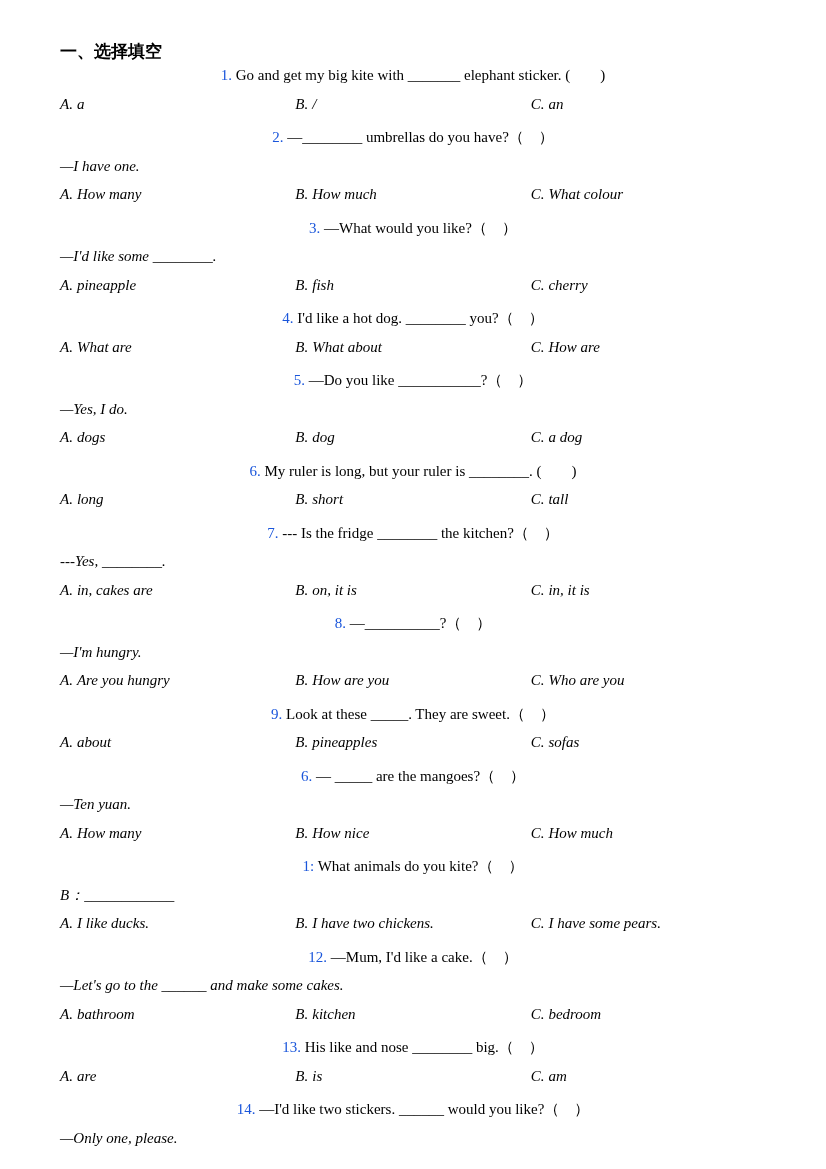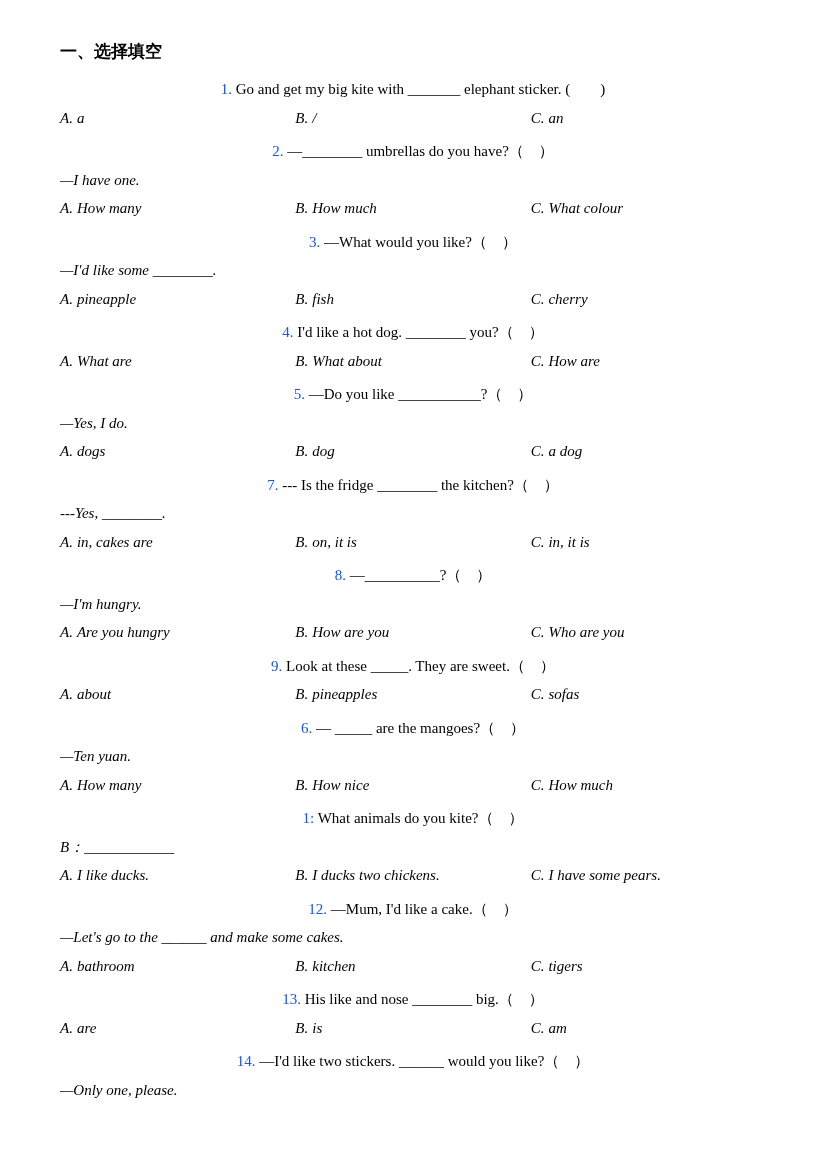--- a/index.html
+++ b/index.html
@@ -12,21 +12,20 @@
       font-family: "SimSun", "宋体", "Times New Roman", serif;
       font-size: 15px;
       color: #000;
       padding: 40px 60px;
       width: 826px;
       min-height: 1169px;
     }
     .section-title {
       font-size: 17px;
       font-weight: bold;
-      margin-bottom: 14px;
       color: #000;
     }
     .question-block {
       margin-bottom: 6px;
     }
     .question-line {
       margin-bottom: 3px;
       line-height: 1.7;
       text-align: center;
     }
@@ -115,20 +114,31 @@
       <span> —Do you like ___________?（　）</span>
     </div>
     <div class="answer-line">—Yes, I do.</div>
     <div class="options-row">
       <div class="option"><span class="option-label">A.</span><span>dogs</span></div>
       <div class="option"><span class="option-label">B.</span><span>dog</span></div>
       <div class="option"><span class="option-label">C.</span><span>a dog</span></div>
     </div>
   </div>
 
+  <div class="question-block">
+    <div class="question-line">
+      <span class="q-num">6.</span>
+      <span> My ruler is long, but your ruler is ________. (　　)</span>
+    </div>
+    <div class="options-row">
+      <div class="option"><span class="option-label">A.</span><span>long</span></div>
+      <div class="option"><span class="option-label">B.</span><span>short</span></div>
+      <div class="option"><span class="option-label">C.</span><span>tall</span></div>
+    </div>
+  </div>
 
   <div class="question-block">
     <div class="question-line">
       <span class="q-num">7.</span>
       <span> --- Is the fridge ________ the kitchen?（　）</span>
     </div>
     <div class="answer-line">---Yes, ________.</div>
     <div class="options-row">
       <div class="option"><span class="option-label">A.</span><span>in, cakes are</span></div>
       <div class="option"><span class="option-label">B.</span><span>on, it is</span></div>
@@ -175,35 +185,35 @@
   </div>
 
   <div class="question-block">
     <div class="question-line">
       <span class="q-num">1:</span>
       <span> What animals do you kite?（　）</span>
     </div>
     <div class="answer-line">B：____________</div>
     <div class="options-row">
       <div class="option"><span class="option-label">A.</span><span>I like ducks.</span></div>
-      <div class="option"><span class="option-label">B.</span><span>I ducks two chickens.</span></div>
+      <div class="option"><span class="option-label">B.</span><span>I have two chickens.</span></div>
       <div class="option"><span class="option-label">C.</span><span>I have some pears.</span></div>
     </div>
   </div>
 
   <div class="question-block">
     <div class="question-line">
       <span class="q-num">12.</span>
       <span> —Mum, I'd like a cake.（　）</span>
     </div>
     <div class="answer-line">—Let's go to the ______ and make some cakes.</div>
     <div class="options-row">
       <div class="option"><span class="option-label">A.</span><span>bathroom</span></div>
       <div class="option"><span class="option-label">B.</span><span>kitchen</span></div>
-      <div class="option"><span class="option-label">C.</span><span>tigers</span></div>
+      <div class="option"><span class="option-label">C.</span><span>bedroom</span></div>
     </div>
   </div>
 
   <div class="question-block">
     <div class="question-line">
       <span class="q-num">13.</span>
       <span> His like and nose ________ big.（　）</span>
     </div>
     <div class="options-row">
       <div class="option"><span class="option-label">A.</span><span>are</span></div>

